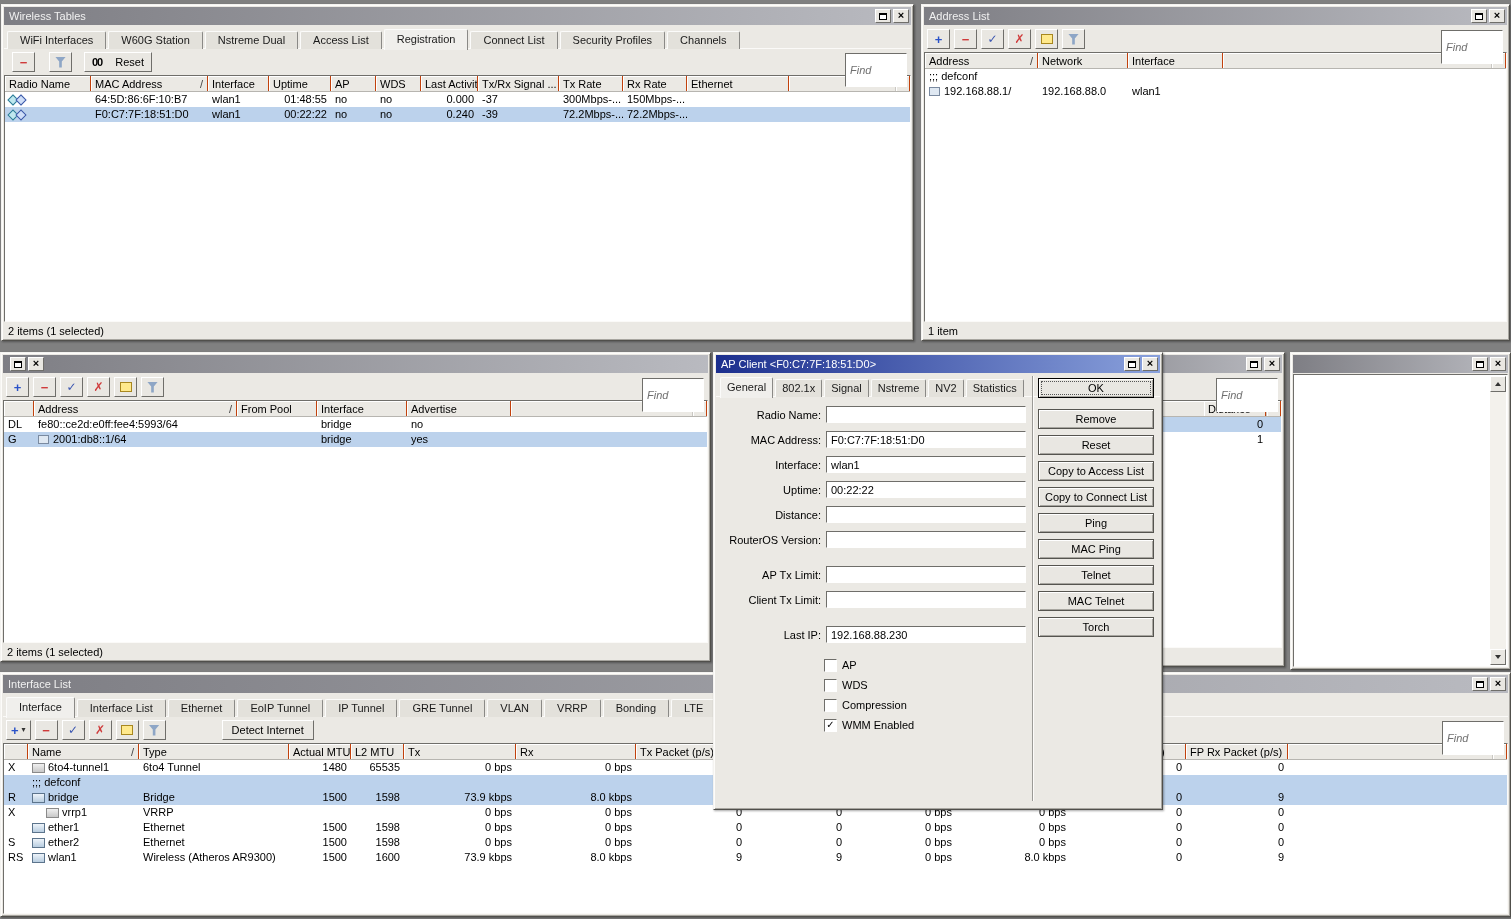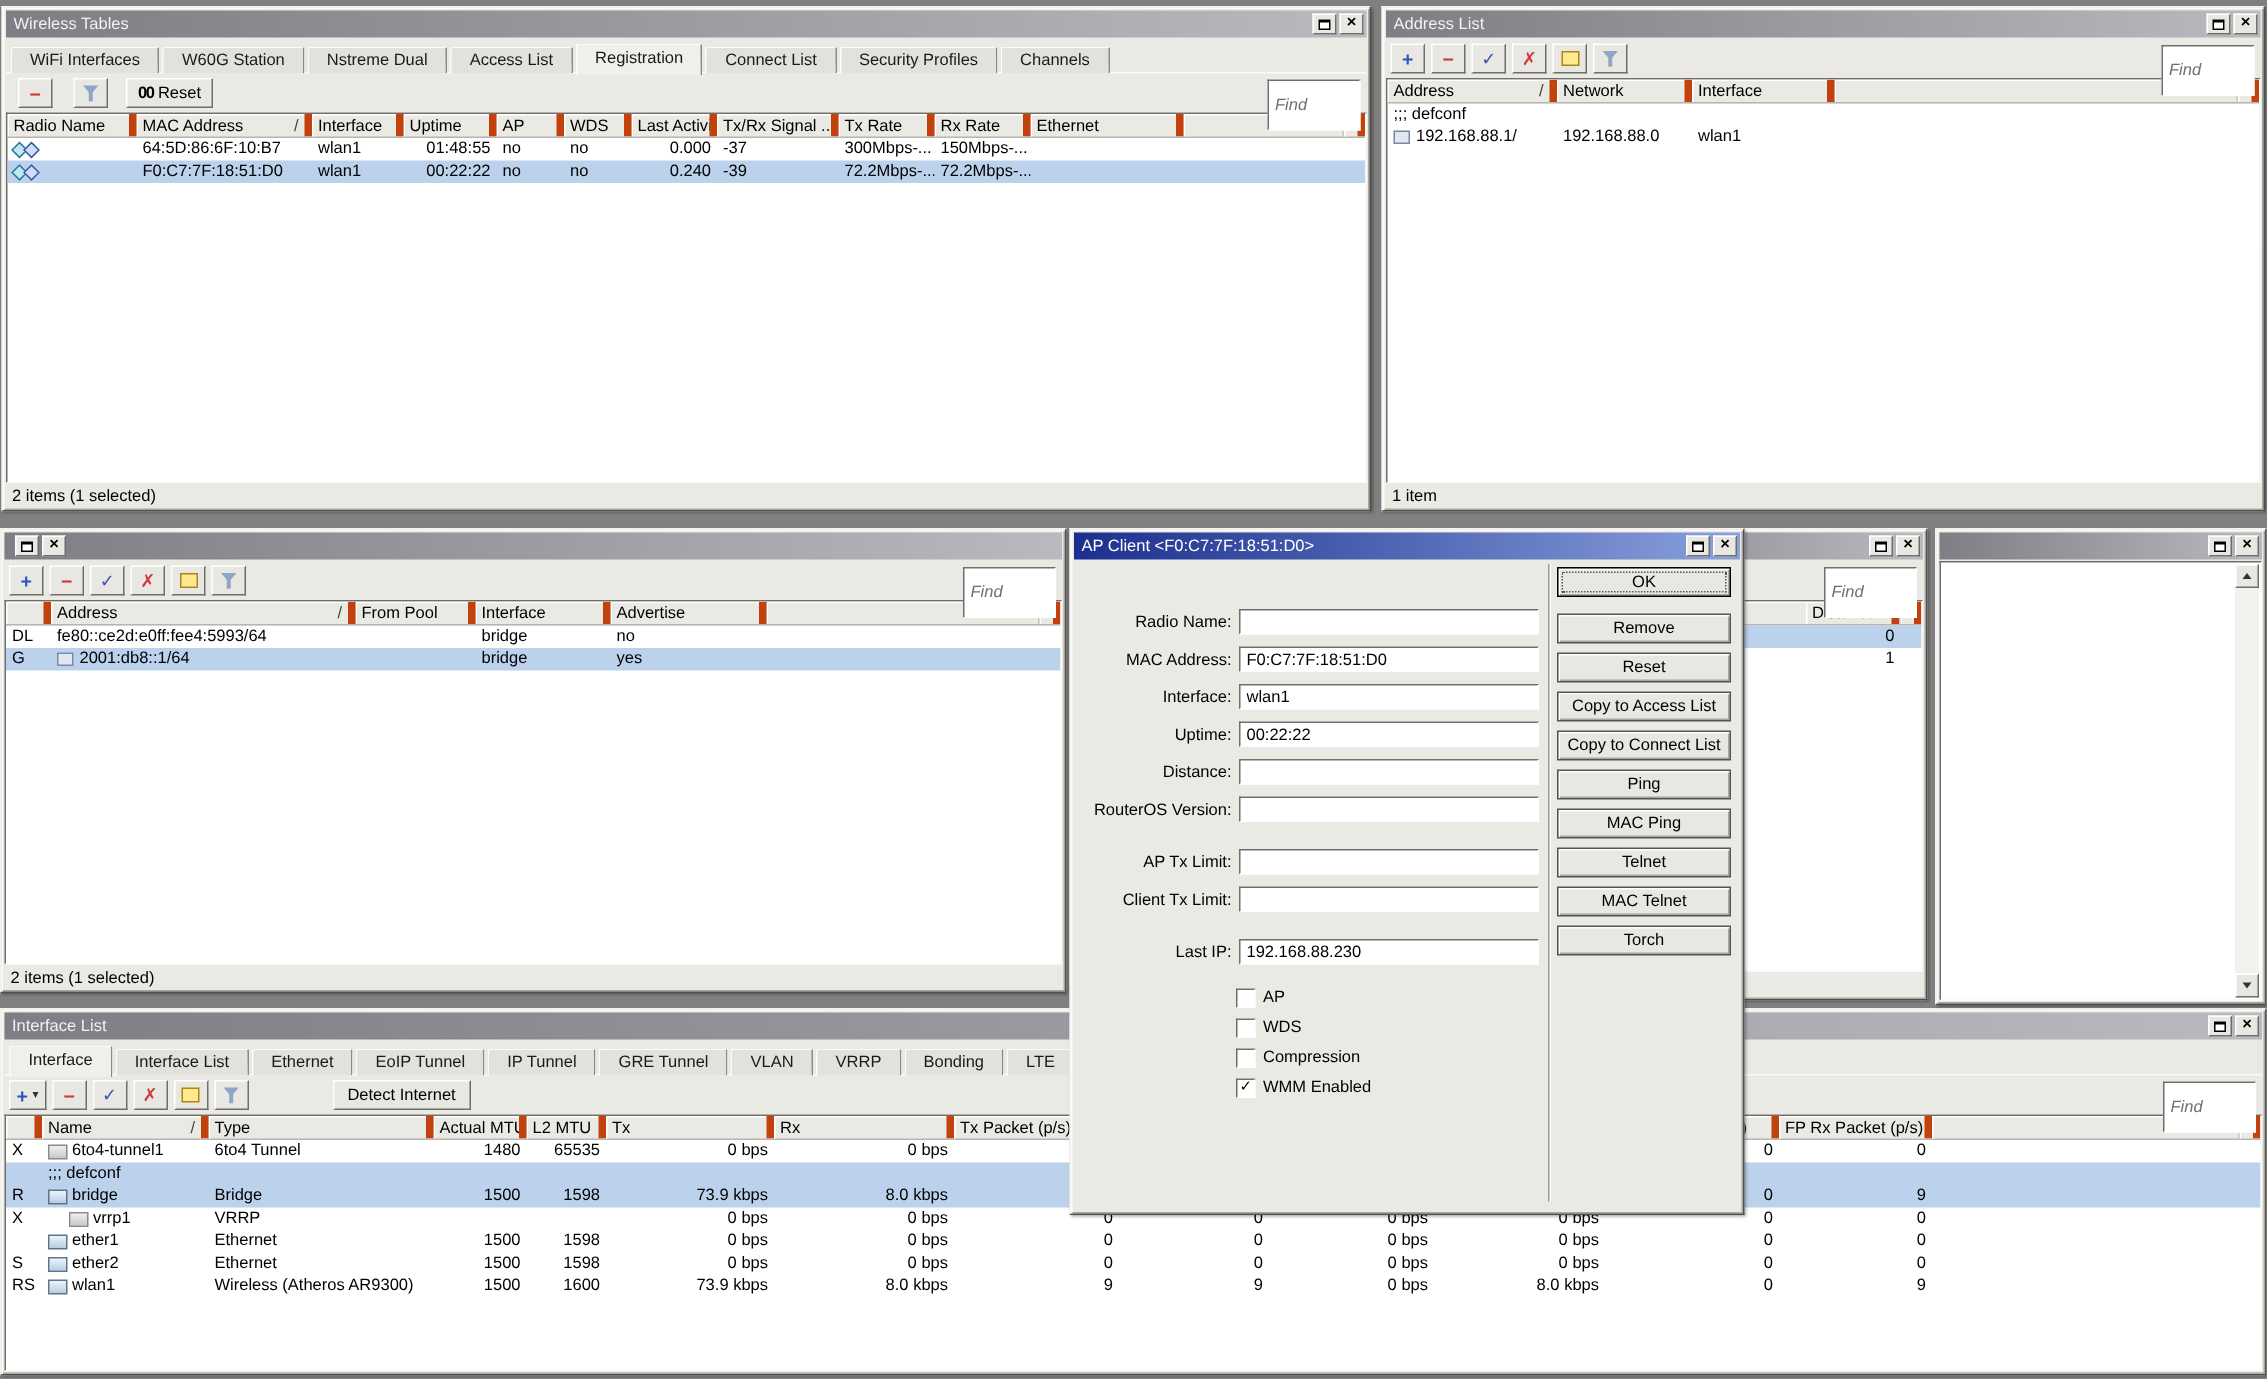--- a/index.html
+++ b/index.html
@@ -36,21 +36,21 @@
 .ic-comment{width:12px;height:10px;background:#ffe98c;border:1px solid #a8871f}
 .ic-funnel{width:11px;height:11px;background:#8ea6c6;clip-path:polygon(0 0,100% 0,62% 45%,62% 100%,38% 100%,38% 45%)}
 .find{position:absolute;right:4px;top:4px;width:62px;height:17px;background:#fff;padding:16px 4px;font:inherit;
  border:1px solid;border-color:#6f6e6a #fff #fff #6f6e6a}
 .find::placeholder{color:#6f6f6f;font-style:italic}
 
 .tblwrap{flex:1 1 auto;display:flex;flex-direction:column;background:#fff;overflow:hidden;
  border:1px solid;border-color:#6f6e6a #fbfaf8 #fbfaf8 #6f6e6a}
 .thead{flex:0 0 16px;display:flex;background:#ebe9e4;border-bottom:1px solid #b7b5b0;overflow:hidden}
 .th{flex:none;display:flex;justify-content:space-between;align-items:center;padding:0 4px;white-space:nowrap;overflow:hidden;
- border-right:5px solid #c2410c;box-shadow:inset 1px 1px 0 #fff}
+ border-right:1px solid #c2410c;box-shadow:inset 1px 1px 0 #fff}
 .th.fill{flex:1 1 0;min-width:0;border-right:none}
 .th.dd{flex:0 0 15px;padding:0;justify-content:center;border-left:1px solid #c9c7c2}
 .sortg{color:#444;margin-left:3px}
 .tri-dn{width:0;height:0;border-left:3px solid transparent;border-right:3px solid transparent;border-top:4px solid #333}
 .tri-up{width:0;height:0;border-left:3px solid transparent;border-right:3px solid transparent;border-bottom:4px solid #333}
 .tr{flex:0 0 15px;display:flex;line-height:15px;white-space:nowrap;overflow:hidden}
 .tr.sel{background:#bcd2ec}
 .td{flex:none;display:flex;align-items:center;padding:0 4px;overflow:hidden}
 .td.r{justify-content:flex-end}
 .td.fill{flex:1 1 0;min-width:0}
@@ -75,21 +75,21 @@
 .btncol{position:absolute;top:4px;right:6px;width:116px;display:flex;flex-direction:column;gap:6px}
 .dbtn{height:20px;flex:none;background:#e9e7e2;font:inherit;color:#000;
  border:1px solid #55544f;box-shadow:inset 1px 1px 0 #fff,inset -1px -1px 0 #a8a6a0}
 .dbtn.primary{border-color:#000;outline:1px dotted #555;outline-offset:-4px;margin-bottom:5px}
 .vsep{position:absolute;top:2px;bottom:6px;width:2px;border-left:1px solid #9b9a96;border-right:1px solid #fdfcfa}
 
 .body-white{flex:1 1 auto;position:relative;background:#fff;border:1px solid;border-color:#6f6e6a #fbfaf8 #fbfaf8 #6f6e6a}
 .vscroll{position:absolute;top:1px;right:1px;bottom:1px;width:16px;display:flex;flex-direction:column}
 .sb{flex:0 0 16px;background:#e9e7e2;border:1px solid;border-color:#fff #6f6e6a #6f6e6a #fff;display:flex;align-items:center;justify-content:center}
 .strack{flex:1 1 auto;background:#f3f1ec}
-.zz{font-weight:bold;letter-spacing:-1px;margin-right:0}
+.zz{font-weight:bold;letter-spacing:-1px;margin-right:10px}
 </style>
 </head>
 <body>
 
 <div class="win" style="left:1px;top:4px;width:913px;height:337px;z-index:1">
   <div class="titlebar">
     <span class="title-text">Wireless Tables</span>
     <span class="tbtn">
         <span class="ico-restore"></span>
       </span>
@@ -601,20 +601,28 @@
   <div class="titlebar active">
     <span class="title-text">AP Client &lt;F0:C7:7F:18:51:D0&gt;</span>
     <span class="tbtn">
         <span class="ico-restore"></span>
       </span>
     <span class="tbtn">
         <span class="ico-close">×</span>
       </span>
   </div>
   <div class="dlg-body">
+    <div class="tabsrow" style="padding-left:4px">
+      <span class="tab active" style="padding:0 6px">General</span>
+      <span class="tab" style="padding:0 6px">802.1x</span>
+      <span class="tab" style="padding:0 6px">Signal</span>
+      <span class="tab" style="padding:0 6px">Nstreme</span>
+      <span class="tab" style="padding:0 6px">NV2</span>
+      <span class="tab" style="padding:0 6px">Statistics</span>
+    </div>
     <div class="vsep" style="left:316px"></div>
 
     <div class="frow" style="top:32px">
       <span class="flabel">Radio Name:</span>
       <input class="finput" value="" style="">
     </div>
     <div class="frow" style="top:57px">
       <span class="flabel">MAC Address:</span>
       <input class="finput" value="F0:C7:7F:18:51:D0" style="">
     </div>

